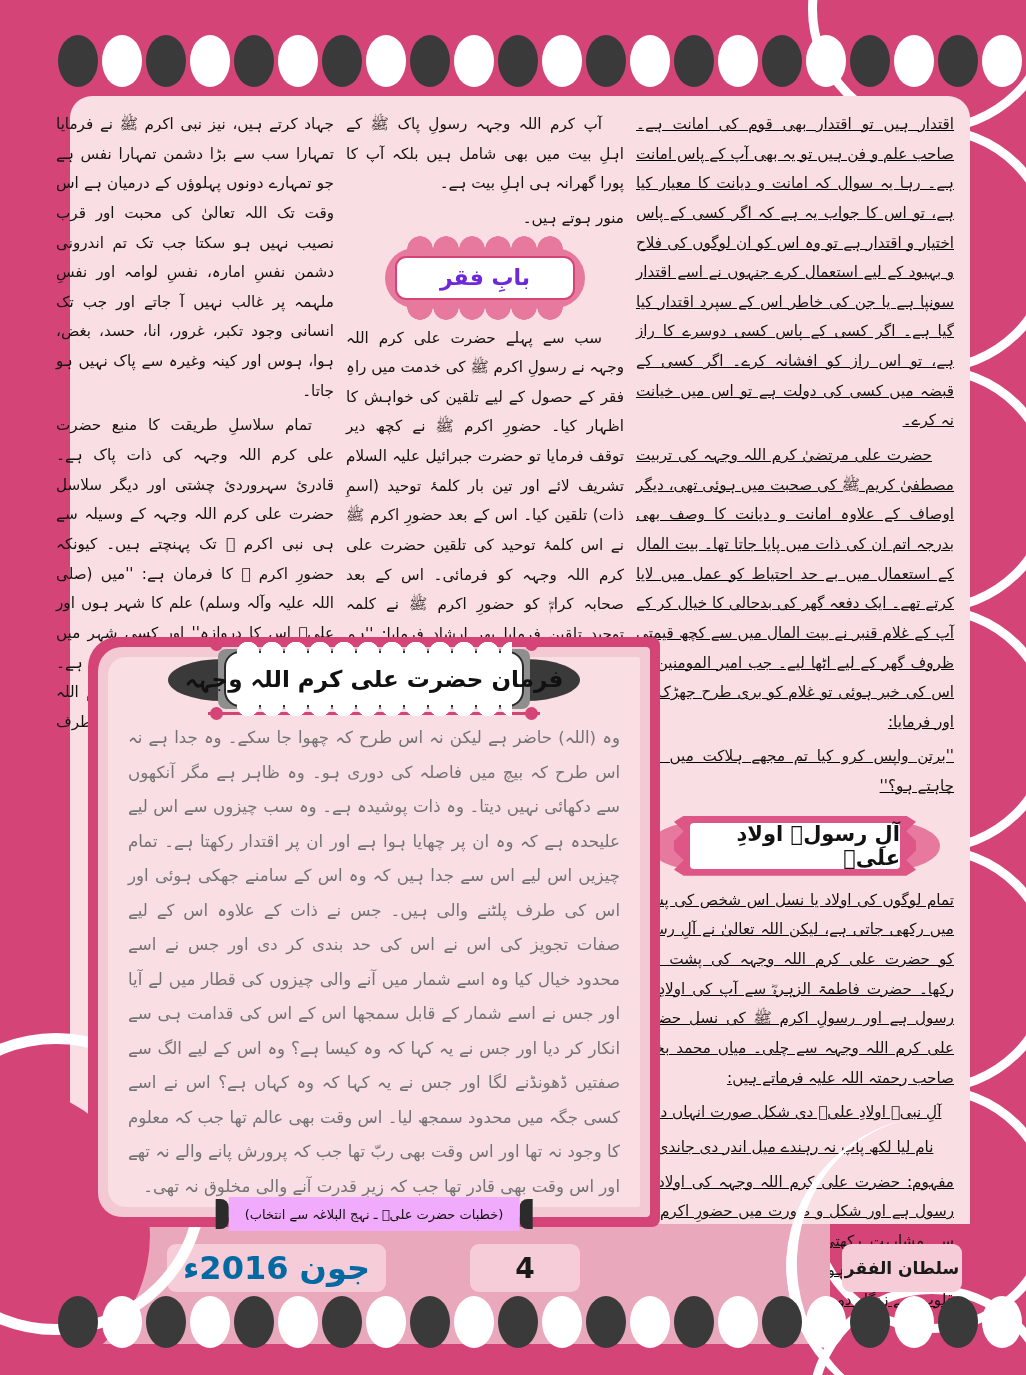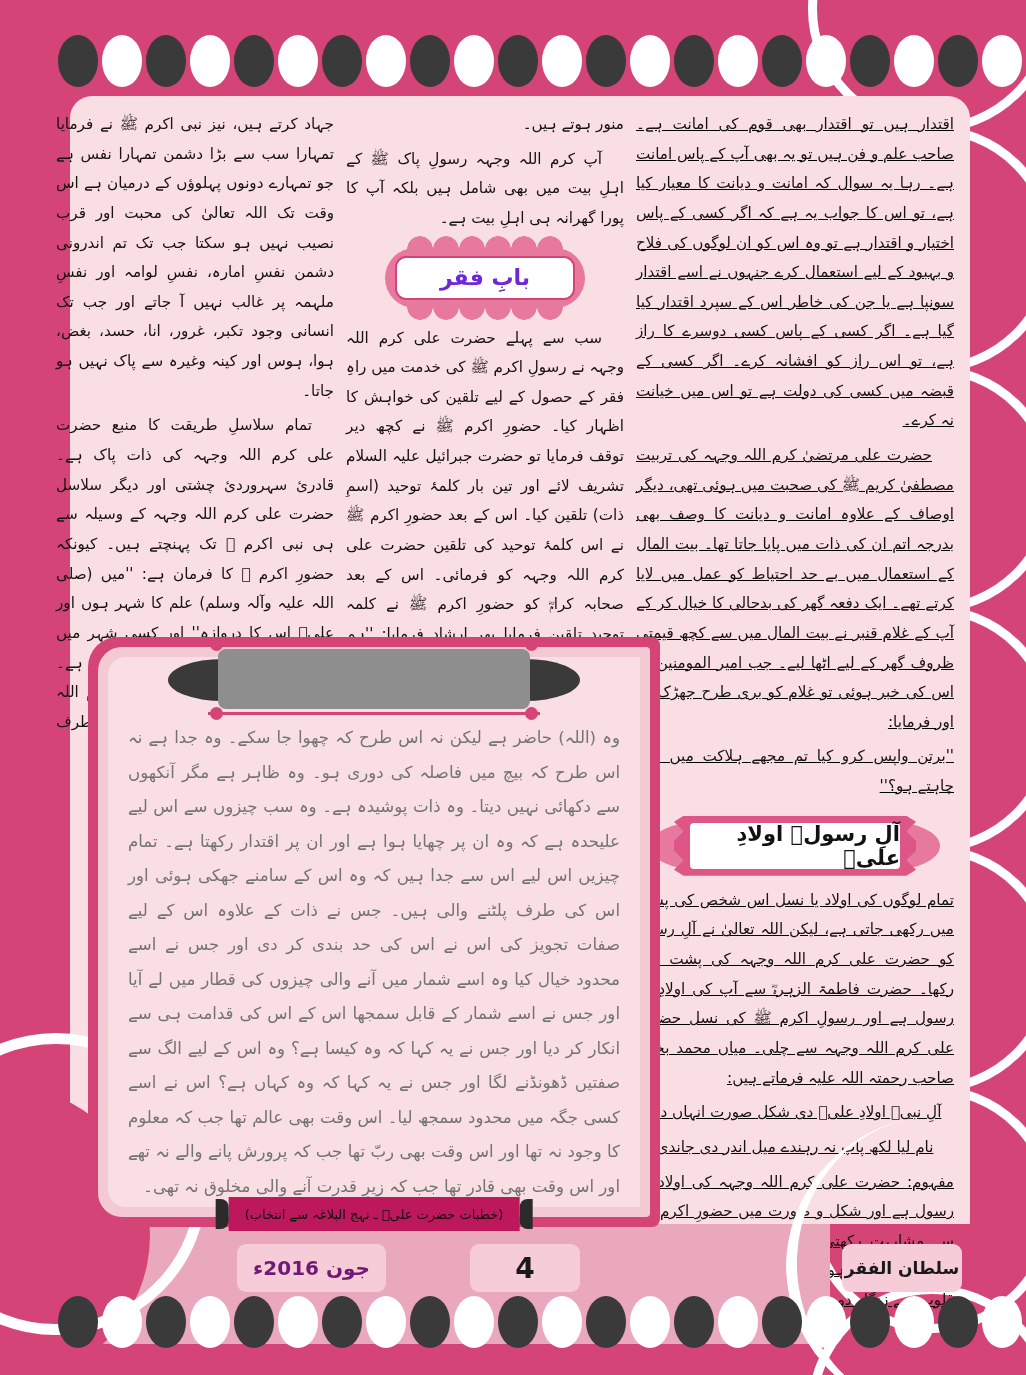--- a/index.html
+++ b/index.html
@@ -237,42 +237,42 @@
     position:absolute;left:50%;transform:translateX(-50%);
     bottom:-2px;height:30px;z-index:9;
     display:flex;align-items:center;
   }
   .srcpill .brk{
     width:13px;height:30px;background:#2B2B2B;
   }
   .srcpill .brk.l{border-radius:8px 0 0 8px;}
   .srcpill .brk.r{border-radius:0 8px 8px 0;}
   .srcpill .body{
-    background:#be185d;padding:2px 16px;height:30px;
+    background:#f0abfc;padding:2px 16px;height:30px;
     display:flex;align-items:center;
     font-size:13px;color:#120F0D;white-space:nowrap;
     font-family:"DejaVu Sans","Liberation Sans",sans-serif;
   }
 
   
   #footer{
     position:absolute;left:0;bottom:0;width:1026px;height:151px;z-index:5;
   }
   #footer .band{
     position:absolute;left:70px;top:0;width:760px;height:120px;
     background:#EAA8BC;
   }
   .fchip{
     position:absolute;top:20px;height:48px;
     background:#F6CCD8;border-radius:9px;
     display:flex;align-items:center;justify-content:center;
     padding:0 16px;
     font-family:"DejaVu Sans","Liberation Sans",sans-serif;
   }
-  #date-chip{right:640px;font-size:20px;font-weight:bold;color:#701a75;}
+  #date-chip{right:640px;font-size:32px;font-weight:bold;color:#0369a1;}
   #page-chip{left:470px;width:110px;padding:0;font-size:28px;font-weight:bold;color:#1A1A1A;}
   #logo-chip{left:842px;width:120px;padding:0;}
   #logo-chip span{font-size:17px;font-weight:bold;color:#1A1A1A;}
 
   
   .swoosh{
     position:absolute;left:-95px;bottom:40px;
     width:280px;height:280px;border:11px solid #fff;border-radius:50%;
     z-index:5;
   }
@@ -344,22 +344,22 @@
           </div>
         </div>
 
         <p class="urdu">تمام لوگوں کی اولاد یا نسل اس شخص کی پشت میں رکھی جاتی ہے، لیکن اللہ تعالیٰ نے آلِ رسول کو حضرت علی کرم اللہ وجہہ کی پشت میں رکھا۔ حضرت فاطمۃ الزہرہؓ سے آپ کی اولادِ آلِ رسول ہے اور رسولِ اکرم ﷺ کی نسل حضرت علی کرم اللہ وجہہ سے چلی۔ میاں محمد بخش صاحب رحمتہ اللہ علیہ فرماتے ہیں:</p>
         <p class="urdu center">آلِ نبیؐ اولادِ علیؓ دی شکل صورت انہاں دی</p>
         <p class="urdu center">نام لیا لکھ پاپ نہ رہندے میل اندر دی جاندی</p>
         <p class="urdu">مفہوم: حضرت علی کرم اللہ وجہہ کی اولاد آلِ رسول ہے اور شکل و صورت میں حضورِ اکرم ﷺ سے مشابہت رکھتی ہے۔ ان کا نام لینے سے نہ صرف لاکھوں گناہوں کی بخشش ہوتی ہے بلکہ قلوب سے زنگار دور ہوتا ہے اور نور سے</p>
       </div>
 
       <div class="col col-mid">
+        <p class="urdu indent">آپ کرم اللہ وجہہ رسولِ پاک ﷺ کے اہلِ بیت میں بھی شامل ہیں بلکہ آپ کا پورا گھرانہ ہی اہلِ بیت ہے۔</p>
         <p class="urdu">منور ہوتے ہیں۔</p>
-        <p class="urdu indent">آپ کرم اللہ وجہہ رسولِ پاک ﷺ کے اہلِ بیت میں بھی شامل ہیں بلکہ آپ کا پورا گھرانہ ہی اہلِ بیت ہے۔</p>
 
         <div class="badge-faqr">
           <div class="scallop"></div>
           <div class="inner">
             <span>بابِ فقر</span>
           </div>
         </div>
 
         <p class="urdu indent">سب سے پہلے حضرت علی کرم اللہ وجہہ نے رسولِ اکرم ﷺ کی خدمت میں راہِ فقر کے حصول کے لیے تلقین کی خواہش کا اظہار کیا۔ حضورِ اکرم ﷺ نے کچھ دیر توقف فرمایا تو حضرت جبرائیل علیہ السلام تشریف لائے اور تین بار کلمۂ توحید (اسمِ ذات) تلقین کیا۔ اس کے بعد حضورِ اکرم ﷺ نے اس کلمۂ توحید کی تلقین حضرت علی کرم اللہ وجہہ کو فرمائی۔ اس کے بعد صحابہ کرامؓ کو حضورِ اکرم ﷺ نے کلمہ توحید تلقین فرمایا پھر ارشاد فرمایا: ''ہم جہادِ اصغر سے لوٹ کر جہادِ اکبر کی طرف آتے ہیں'' یعنی خواہشاتِ نفسانیہ سے</p>
       </div>
@@ -378,20 +378,23 @@
     <div class="frame-in">
       <div class="qtext">وہ (اللہ) حاضر ہے لیکن نہ اس طرح کہ چھوا جا سکے۔ وہ جدا ہے نہ اس طرح کہ بیچ میں فاصلہ کی دوری ہو۔ وہ ظاہر ہے مگر آنکھوں سے دکھائی نہیں دیتا۔ وہ ذات پوشیدہ ہے۔ وہ سب چیزوں سے اس لیے علیحدہ ہے کہ وہ ان پر چھایا ہوا ہے اور ان پر اقتدار رکھتا ہے۔ تمام چیزیں اس لیے اس سے جدا ہیں کہ وہ اس کے سامنے جھکی ہوئی اور اس کی طرف پلٹنے والی ہیں۔ جس نے ذات کے علاوہ اس کے لیے صفات تجویز کی اس نے اس کی حد بندی کر دی اور جس نے اسے محدود خیال کیا وہ اسے شمار میں آنے والی چیزوں کی قطار میں لے آیا اور جس نے اسے شمار کے قابل سمجھا اس کے اس کی قدامت ہی سے انکار کر دیا اور جس نے یہ کہا کہ وہ کیسا ہے؟ وہ اس کے لیے الگ سے صفتیں ڈھونڈنے لگا اور جس نے یہ کہا کہ وہ کہاں ہے؟ اس نے اسے کسی جگہ میں محدود سمجھ لیا۔ اس وقت بھی عالم تھا جب کہ معلوم کا وجود نہ تھا اور اس وقت بھی ربّ تھا جب کہ پرورش پانے والے نہ تھے اور اس وقت بھی قادر تھا جب کہ زیرِ قدرت آنے والی مخلوق نہ تھی۔</div>
     </div>
 
     <div class="qhead">
       <div class="oval l"></div>
       <div class="oval r"></div>
       <div class="bar"></div>
       <div class="bar b"></div>
       <div class="plate"></div>
+      <div class="scal">
+        <span>فرمان حضرت علی کرم اللہ وجہہ</span>
+      </div>
       <div class="pip tl"></div>
       <div class="pip tr"></div>
       <div class="pip bl"></div>
       <div class="pip br"></div>
     </div>
 
     <div class="srcpill">
       <div class="brk l"></div>
       <div class="body">(خطبات حضرت علیؓ ـ نہج البلاغہ سے انتخاب)</div>
       <div class="brk r"></div>

